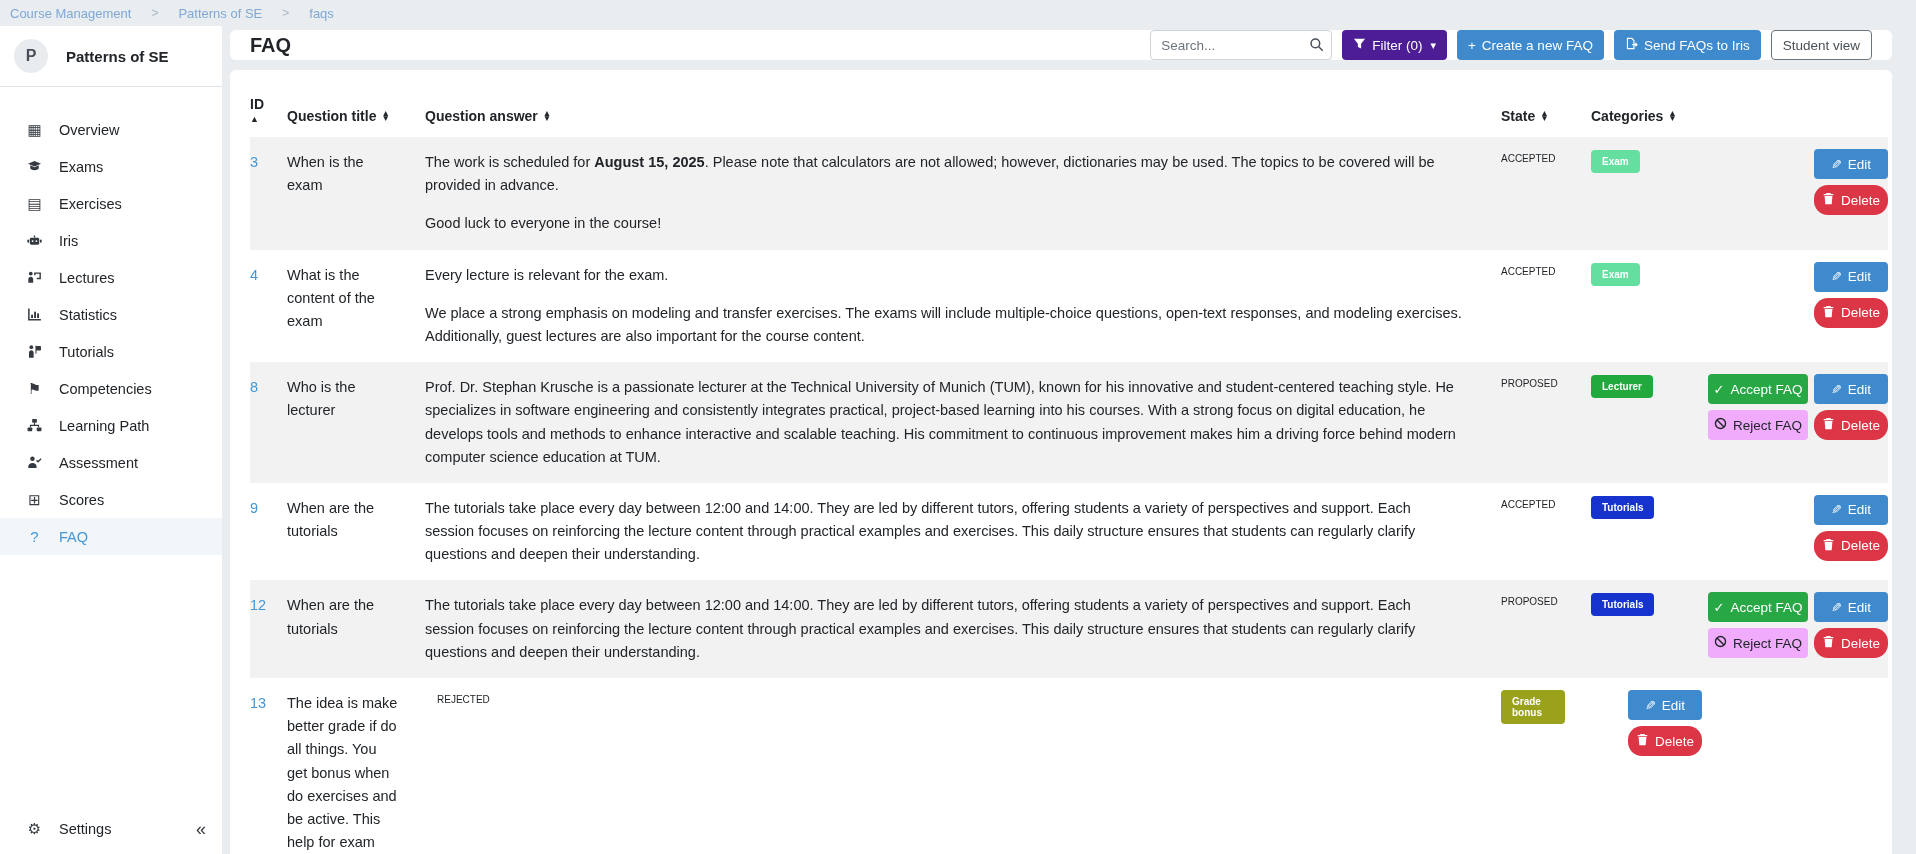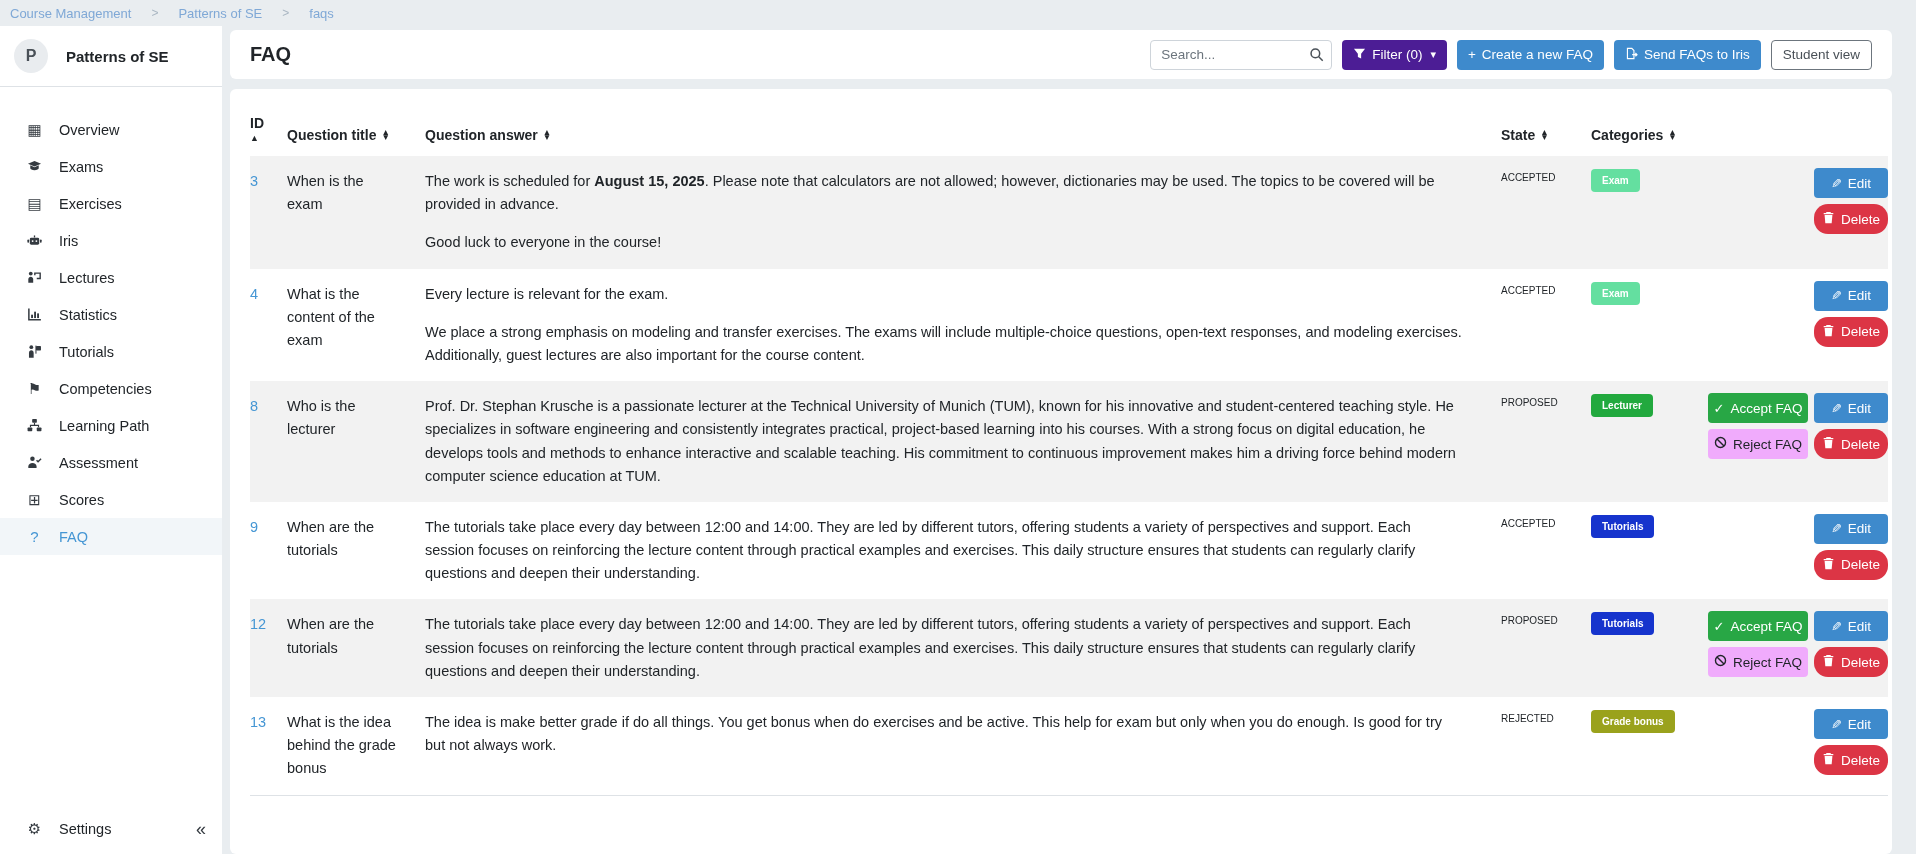--- a/index.html
+++ b/index.html
@@ -443,21 +443,20 @@
                         <path d="M5.6 1.2h4.8l.7 1.4h2.8v1.4H2.1V2.6h2.8z"></path>
                         <path d="M3.2 5h9.6l-.9 10H4.1z"></path>
                       </svg></span>
                     <span class="dlbl">Delete</span>
         </button>
       </div>
     </div>
   </div>
             <div class="tr">
     <div class="td td-id"><a>13</a></div>
-    <div class="td td-title">What is the idea behind the grade bonus</div>
     <div class="td td-answer">
                 <p><span>The idea is make better grade if do all things. You get bonus when do exercises and be active. This help for exam but only when you do enough. Is good for try but not always work.</span></p>
               </div>
     <div class="td td-state">REJECTED</div>
     <div class="td td-cat"><span class="badge" style="background: rgb(154, 162, 28);">Grade bonus</span></div>
     <div class="td td-actions">
       <div class="arow">
 
         <button class="btn btn-pri act-fixed">
           <span class="pencil">✎</span>

